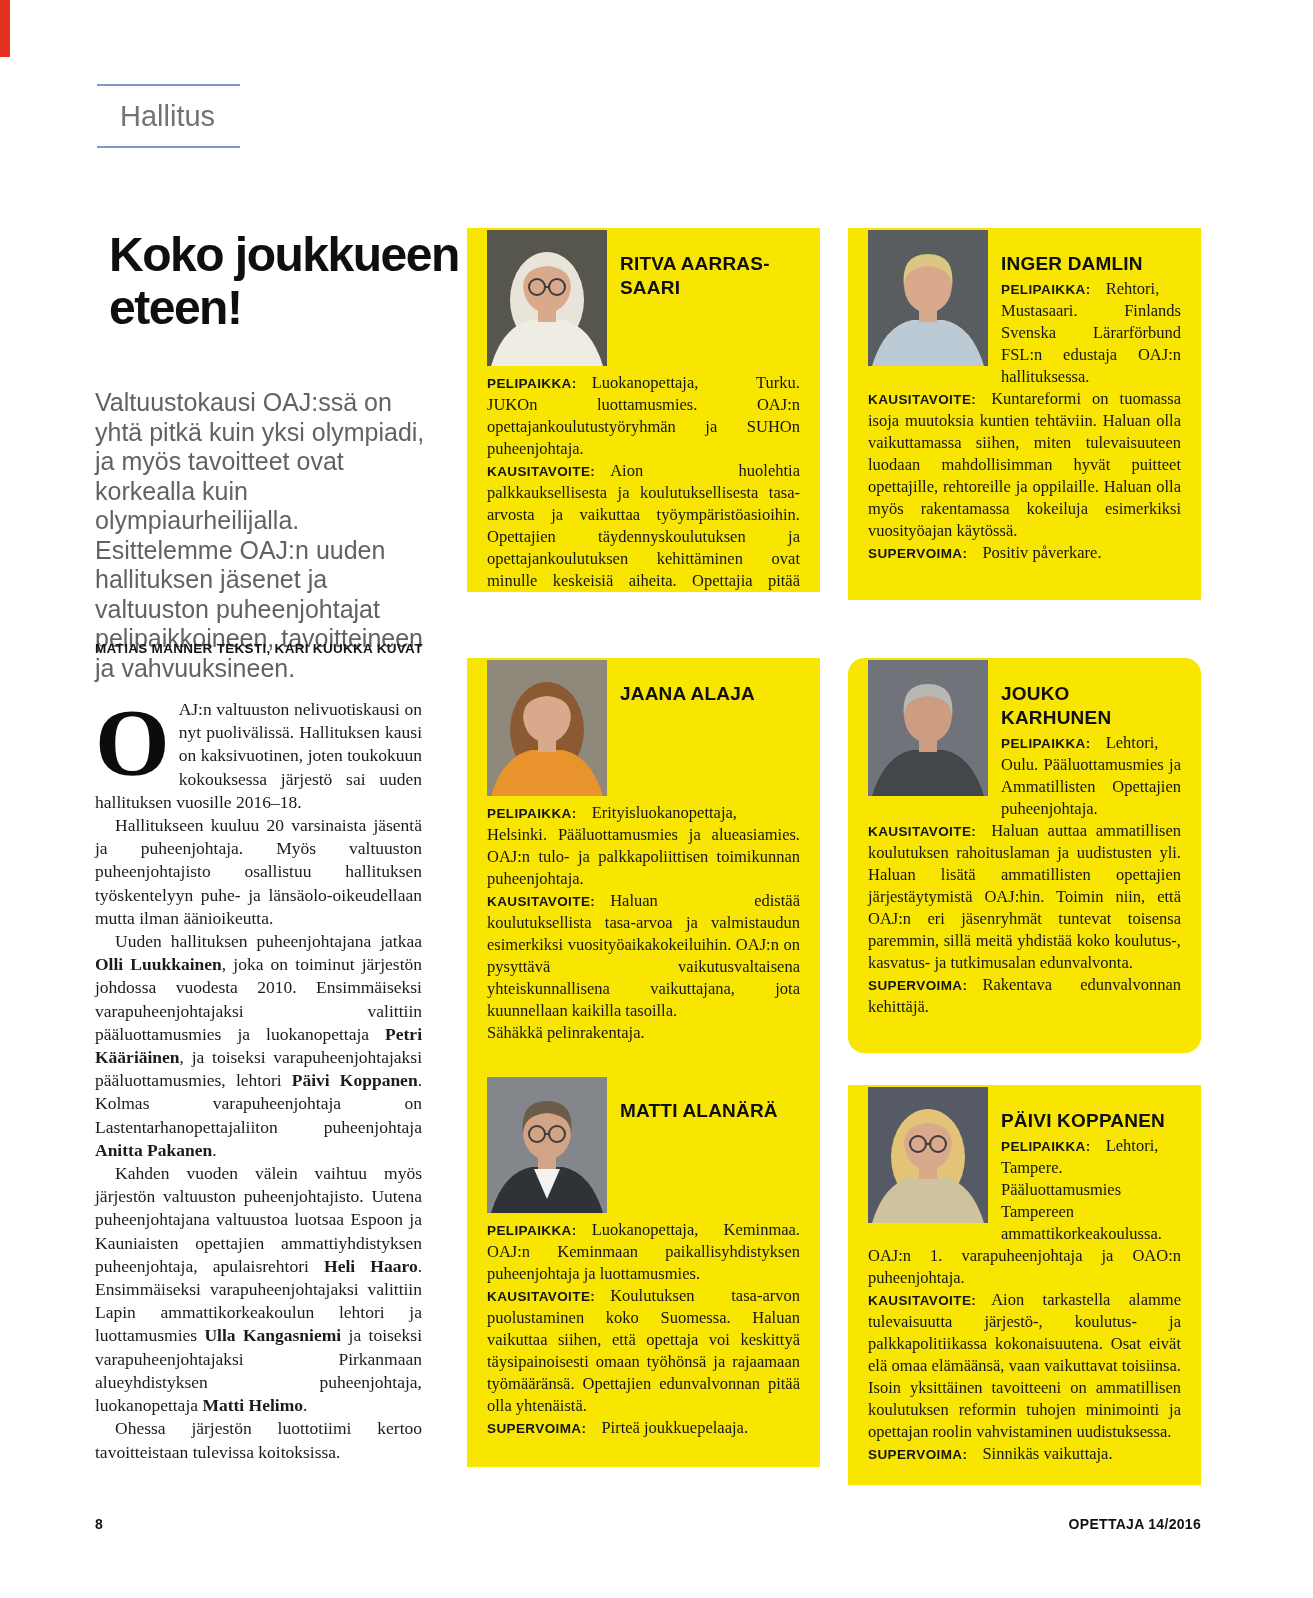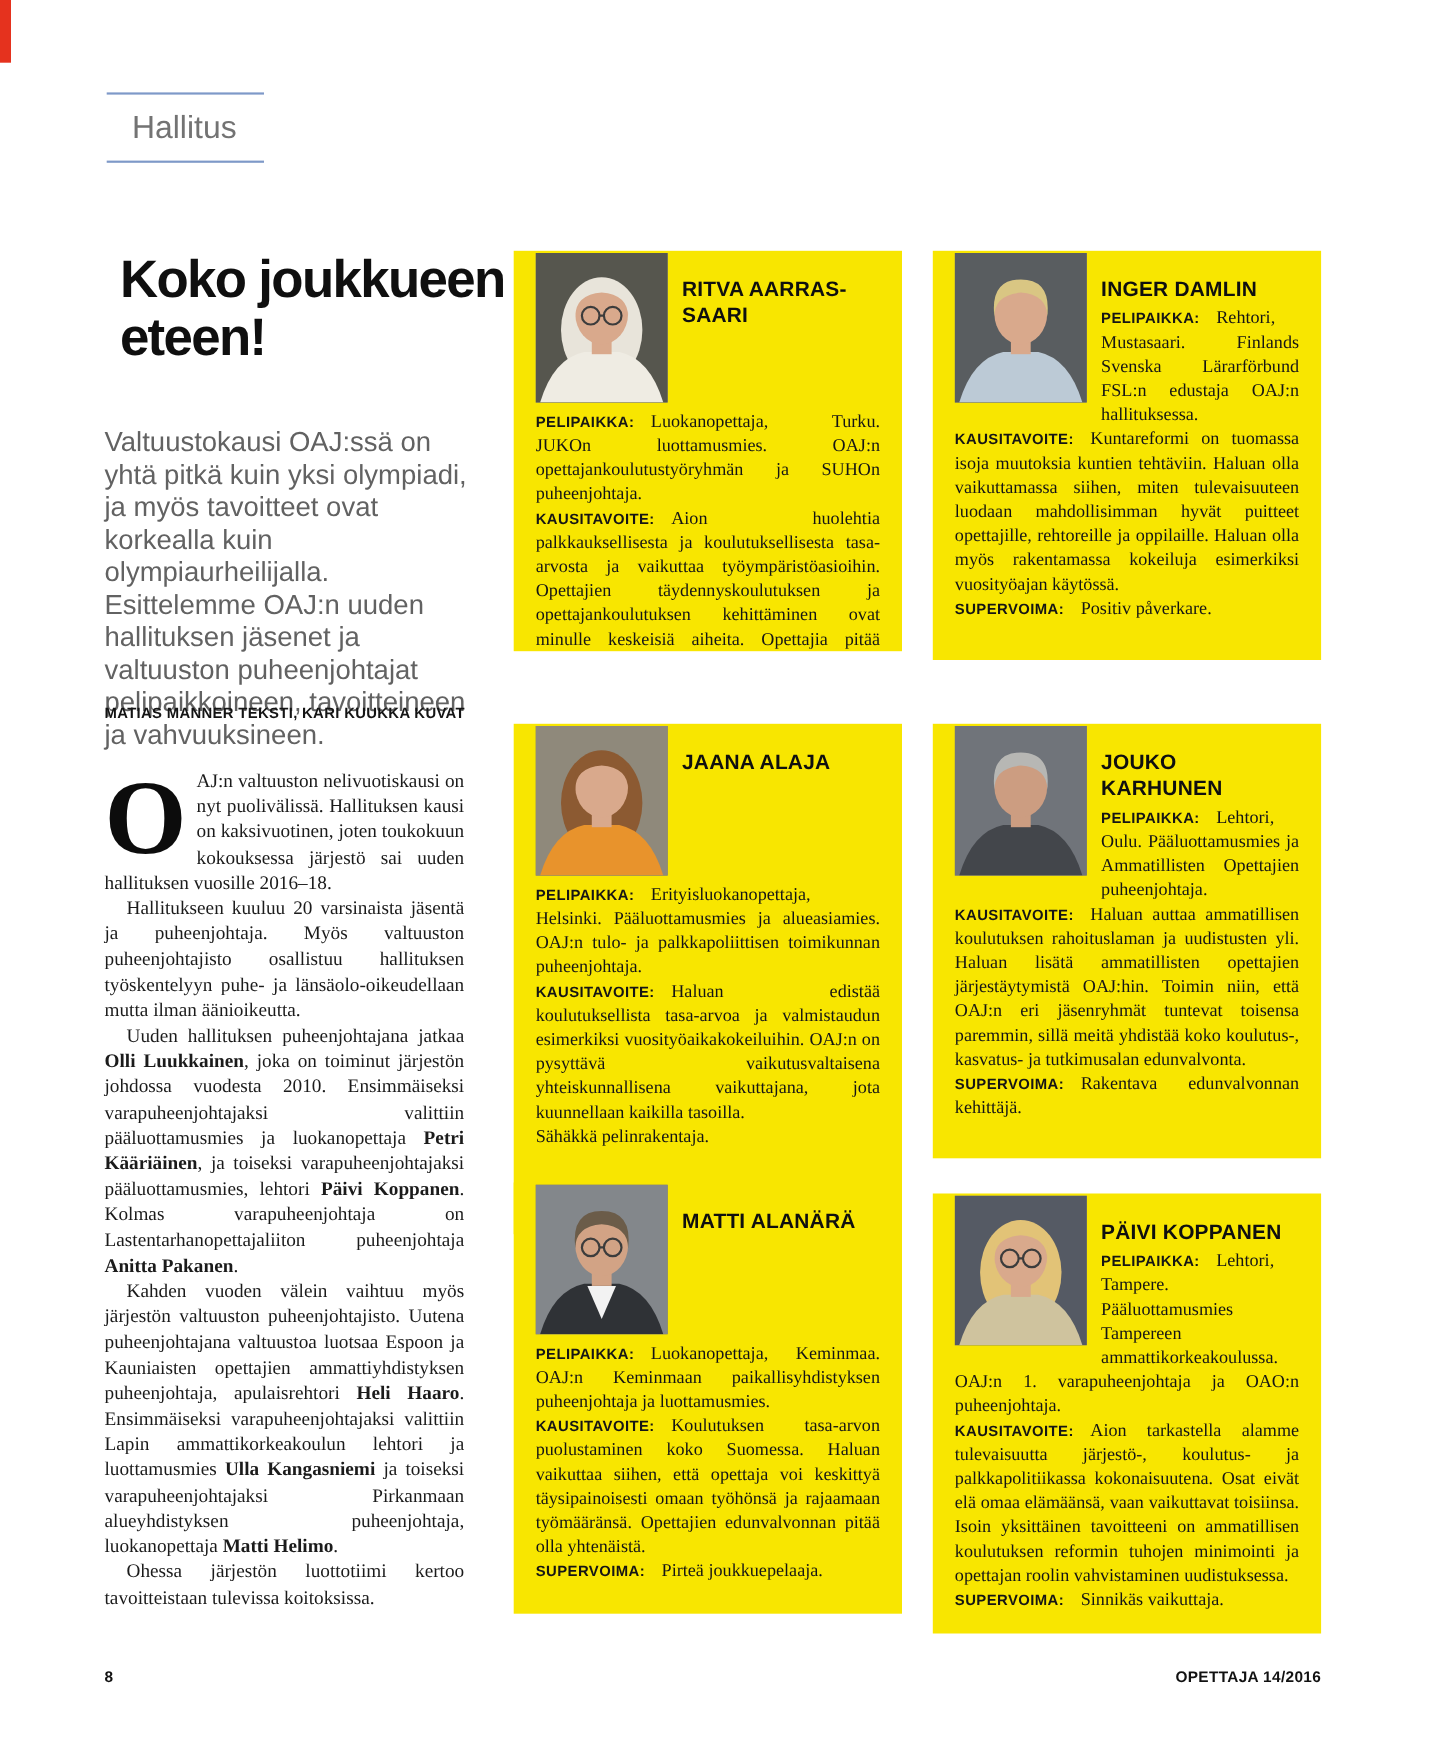--- a/index.html
+++ b/index.html
@@ -29,21 +29,21 @@
   .dropcap { float:left; font:bold 96px/74px "Liberation Serif", serif; color:#0c0c0c;
              margin:8px 9px 0 0; }
   .b { font-weight:bold; }
 
   .card { position:absolute; width:353px; background:#f8e600; box-sizing:border-box;
           padding:2px 20px; overflow:hidden; text-align:justify;
           font:16.5px/22px "Liberation Serif", serif; color:#151515; }
   .c1 { left:467px; top:228px;  height:364px; }
   .c2 { left:848px; top:228px;  height:372px; }
   .c3 { left:467px; top:658px;  height:464px; }
-  .c4 { left:848px; top:658px;  height:395px; }
+  .c4 { left:848px; top:658px;  height:395px;border-radius:16px; }
   .c5 { left:467px; top:1075px; height:392px; }
   .c6 { left:848px; top:1085px; height:400px; }
 
   .photo { float:left; width:120px; height:136px; margin:0 13px 6px 0; background:#777; }
   .photo svg { display:block; }
   .cname { margin:22px 0 2px; font:bold 19px/24px "Liberation Sans", sans-serif;
            color:#0f0f0f; letter-spacing:0.2px; text-align:left; }
   .cpara { margin:0; }
   .clabel { font:bold 13.5px "Liberation Sans", sans-serif; letter-spacing:0.4px; margin-right:15px; }
 

